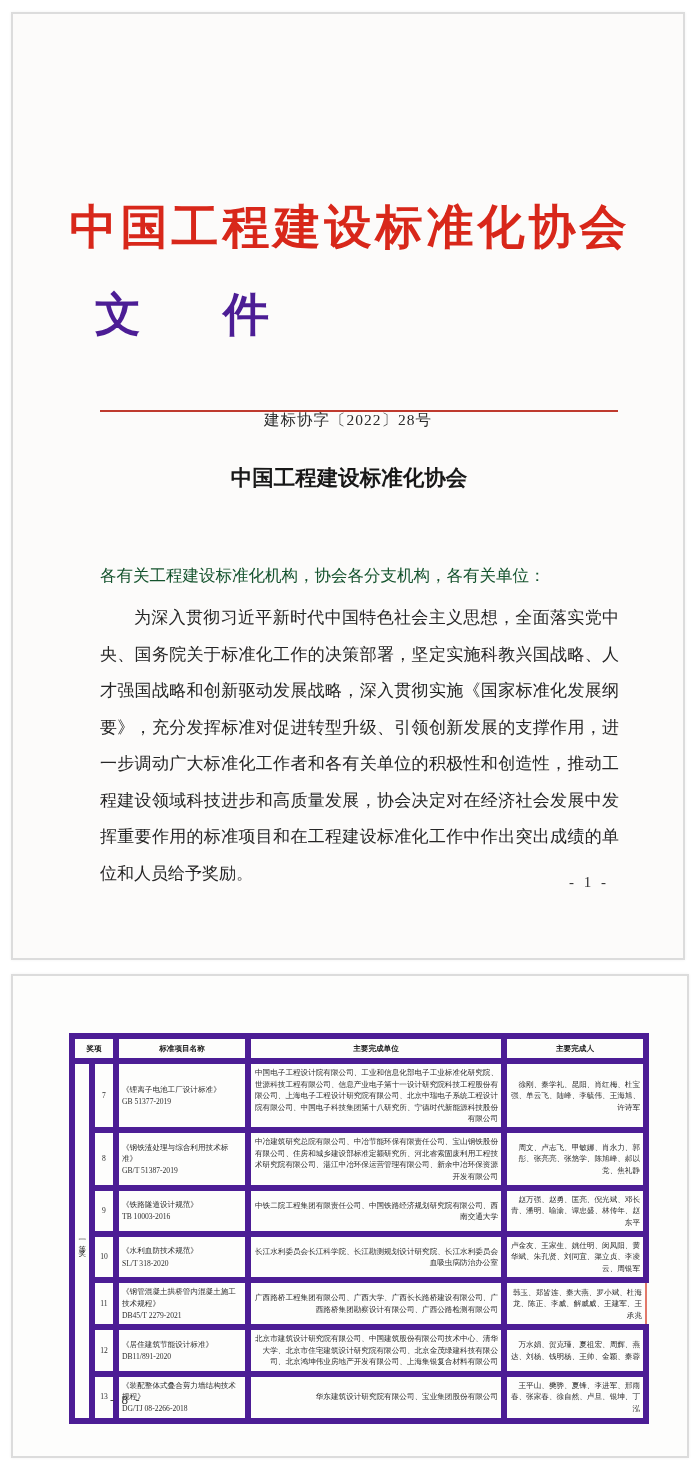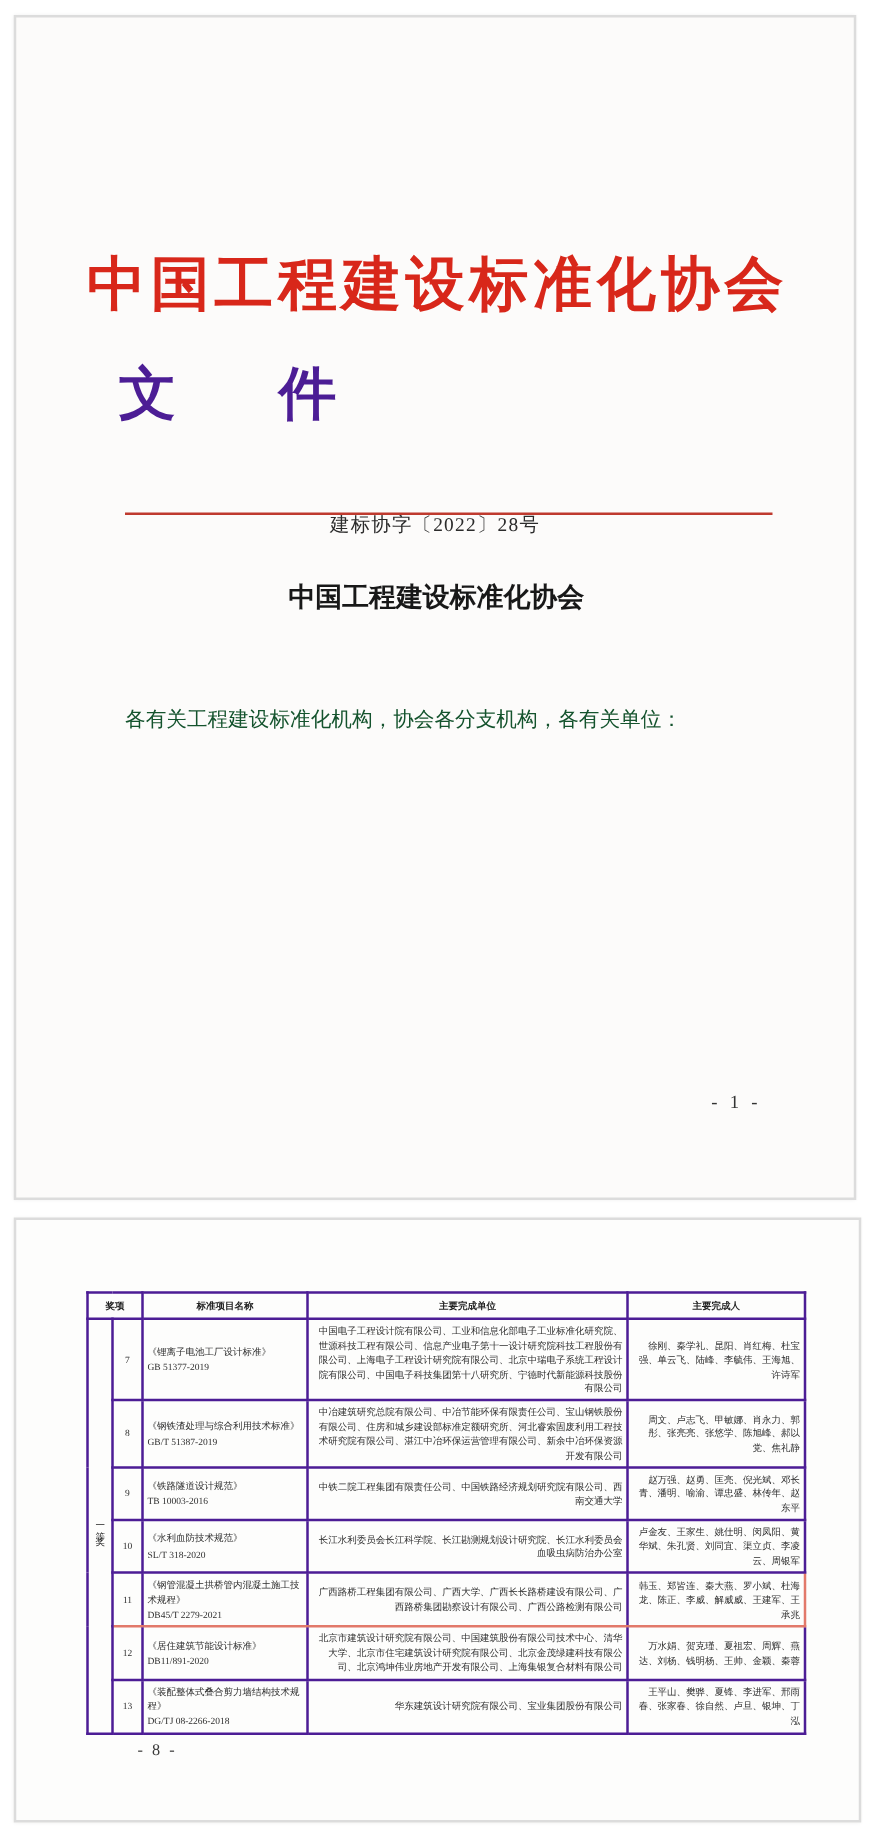--- a/index.html
+++ b/index.html
@@ -58,21 +58,21 @@
     color:#3a3a3a;font-size:13px;letter-spacing:2px;white-space:nowrap;
   }
 
   
   .tbl-wrap{position:absolute;left:56px;top:57px;width:574px;}
   table.award{
     width:574px;border-collapse:collapse;table-layout:fixed;
     font-size:7.6px;line-height:1.5;color:#2e2e2e;
   }
   table.award th,table.award td{
-    border:2px solid #4c1d95;vertical-align:middle;
+    border:6px solid #4c1d95;vertical-align:middle;
     padding:3px 3px;word-break:break-all;
   }
   table.award th{
     text-align:center;font-weight:700;padding:4px 2px;color:#222;
   }
   td.cell-no{text-align:center;}
   td.cell-prize{
     writing-mode:vertical-lr;text-orientation:upright;
     text-align:center;letter-spacing:4px;padding:2px 1px;color:#222;
   }
@@ -87,20 +87,21 @@
 
 <div class="page" id="page1">
   <div class="org-name">中国工程建设标准化协会</div>
   <div class="doc-type">文件</div>
   <div class="doc-number">建标协字〔2022〕28号</div>
   <div class="red-rule"></div>
   <div class="decision-title">
     <div>中国工程建设标准化协会</div>
   </div>
   <div class="salutation">各有关工程建设标准化机构，协会各分支机构，各有关单位：</div>
+  <div class="body-par">为深入贯彻习近平新时代中国特色社会主义思想，全面落实党中央、国务院关于标准化工作的决策部署，坚定实施科教兴国战略、人才强国战略和创新驱动发展战略，深入贯彻实施《国家标准化发展纲要》，充分发挥标准对促进转型升级、引领创新发展的支撑作用，进一步调动广大标准化工作者和各有关单位的积极性和创造性，推动工程建设领域科技进步和高质量发展，协会决定对在经济社会发展中发挥重要作用的标准项目和在工程建设标准化工作中作出突出成绩的单位和人员给予奖励。</div>
   <div class="pageno1">- 1 -</div>
 </div>
 
 <div class="page" id="page2">
   <div class="tbl-wrap">
     <table class="award">
       <colgroup>
         <col style="width:20px">
           <col style="width:24px">
           <col style="width:132px">

